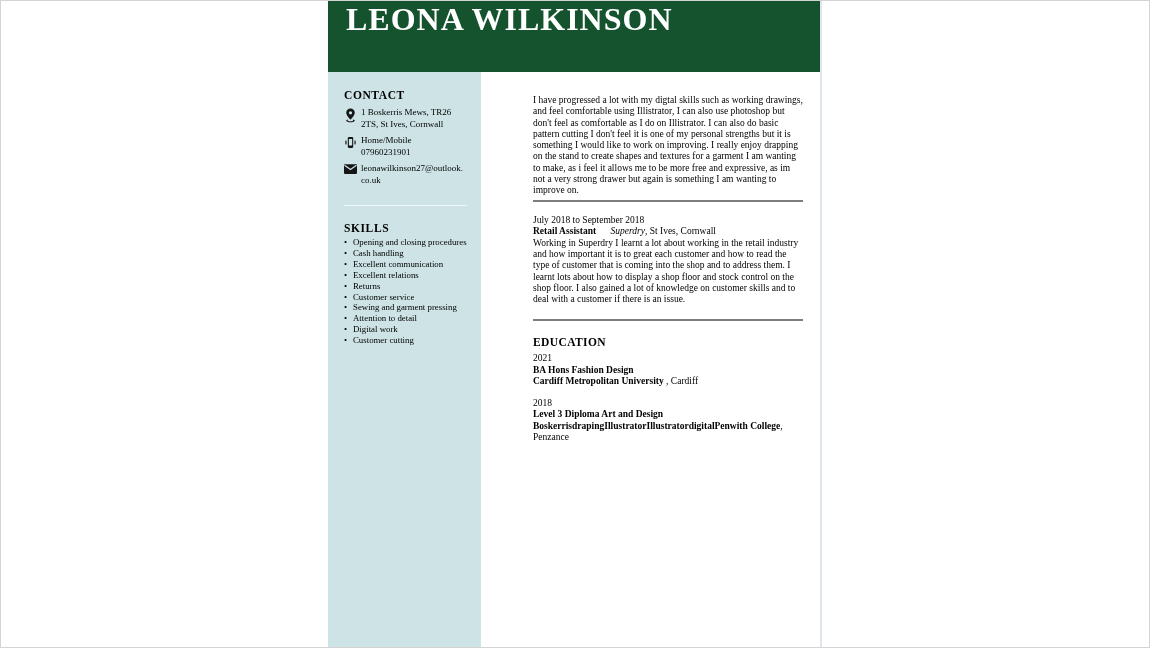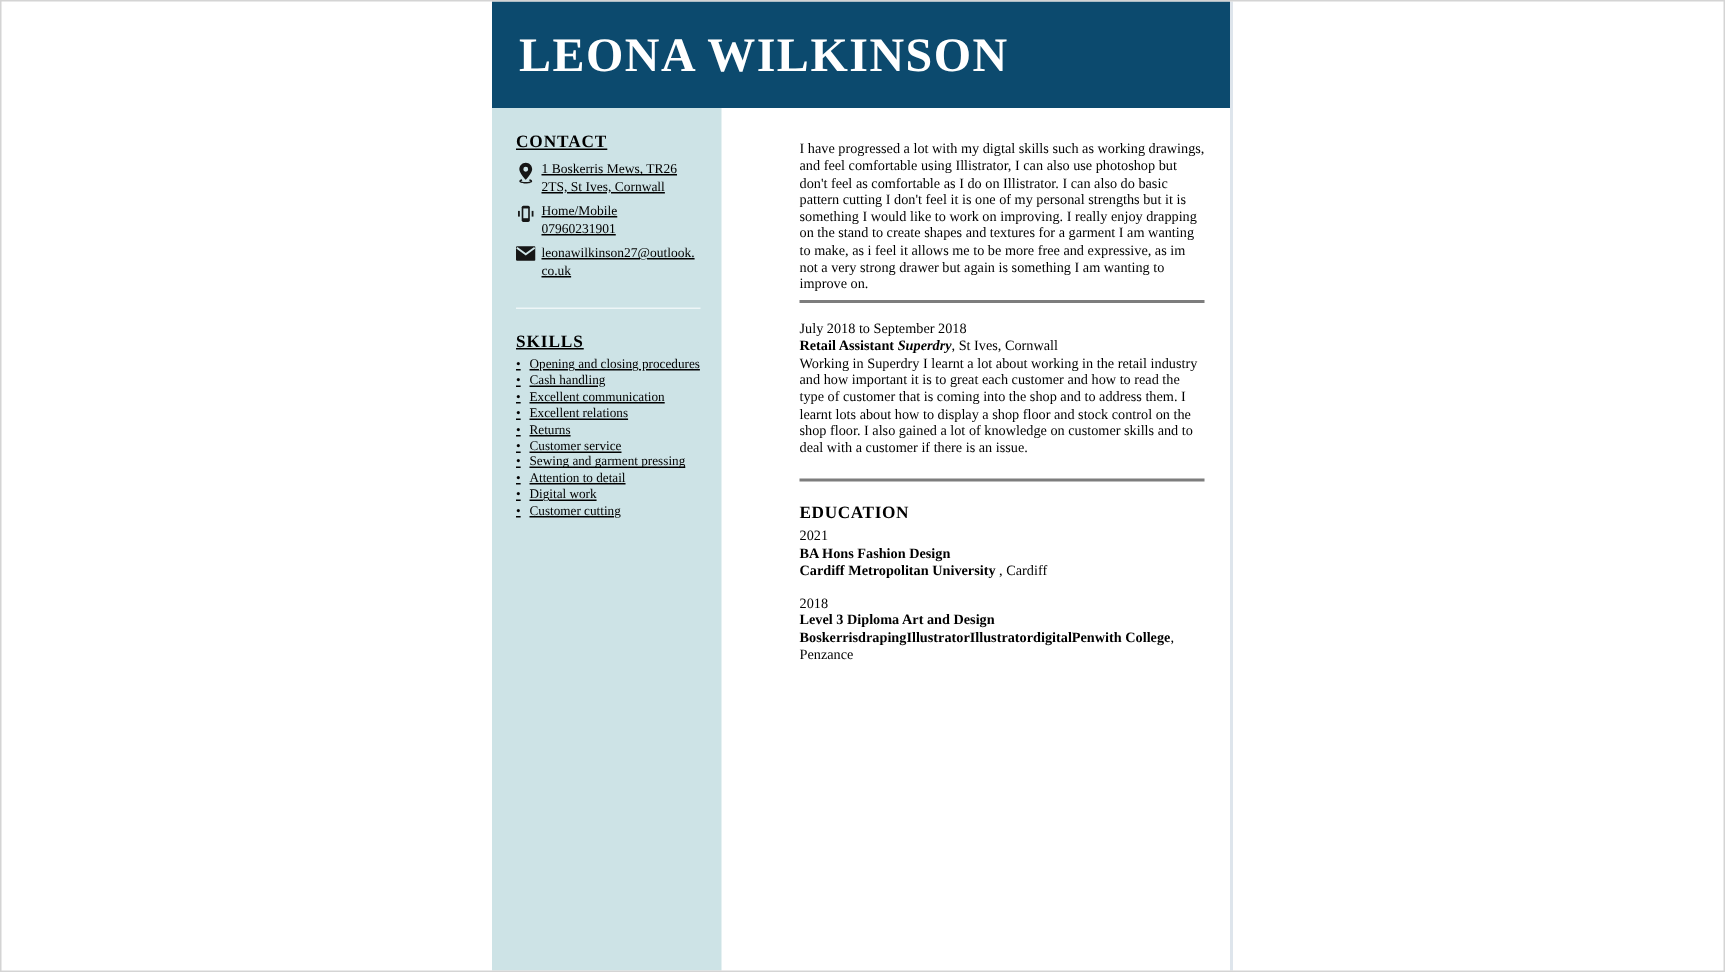--- a/index.html
+++ b/index.html
@@ -12,34 +12,33 @@
   .frame {
     position:absolute; inset:0; border:1px solid #d4d4d4; box-sizing:border-box;
     pointer-events:none; z-index:10;
   }
   .document {
     position:absolute; left:328px; top:1px; bottom:1px; width:492px;
     border-right:2px solid #dee5ec; box-sizing:content-box;
     display:flex; flex-direction:column;
   }
   .doc-header {
-    height:71px; flex:0 0 71px; background:#0c4a6e;
-    display:flex; align-items:center; padding-left:18px; box-sizing:border-box;
+    height:71px; flex:0 0 71px; background:#14532d;
+    display:flex; padding-left:18px; box-sizing:border-box;
   }
   .doc-title {
     color:#ffffff; font-size:32px; font-weight:bold; letter-spacing:1px;
     white-space:nowrap;
   }
   .body-row { display:flex; flex:1; min-height:0; }
 
   
   .sidebar {
     width:153px; flex:0 0 153px; background:#cde3e6; box-sizing:border-box;
     padding:17px 8px 0 16px;
-    text-decoration:underline;
   }
   .side-heading {
     font-size:11.5px; font-weight:bold; letter-spacing:0.6px; line-height:13px;
     margin:0 0 2px 0;
   }
   .contact-item { display:flex; margin-top:5px; }
   .contact-icon { width:17px; flex:0 0 17px; padding-top:1px; }
   .contact-icon svg { display:block; }
   .contact-text { font-size:9px; line-height:11.5px; width:104px; }
   .contact-text.break { word-break:break-all; }
@@ -60,21 +59,21 @@
   .body-text { font-size:9.5px; line-height:11.3px; margin:0; }
   .rule { border:none; border-top:2px solid #7d7d7d; margin:0; }
   .rule-1 { margin-top:3px; margin-bottom:13px; }
   .rule-2 { margin-top:14px; margin-bottom:15px; }
   .main-heading {
     font-size:11.5px; font-weight:bold; letter-spacing:0.4px; line-height:13px;
     margin:0 0 3px 0;
   }
   .line { font-size:9.5px; line-height:11.5px; }
   .bold { font-weight:bold; }
-  .bold-italic { font-weight:bold; font-style:italic; }
+  .bold-italic { font-weight:normal; font-style:italic;padding-left:12px; }
   .edu-heading { margin-bottom:4px; }
   .edu-entry { margin-bottom:10px; }
 </style>
 </head>
 <body>
 
 <div class="frame"></div>
 
 <div class="document">
 

